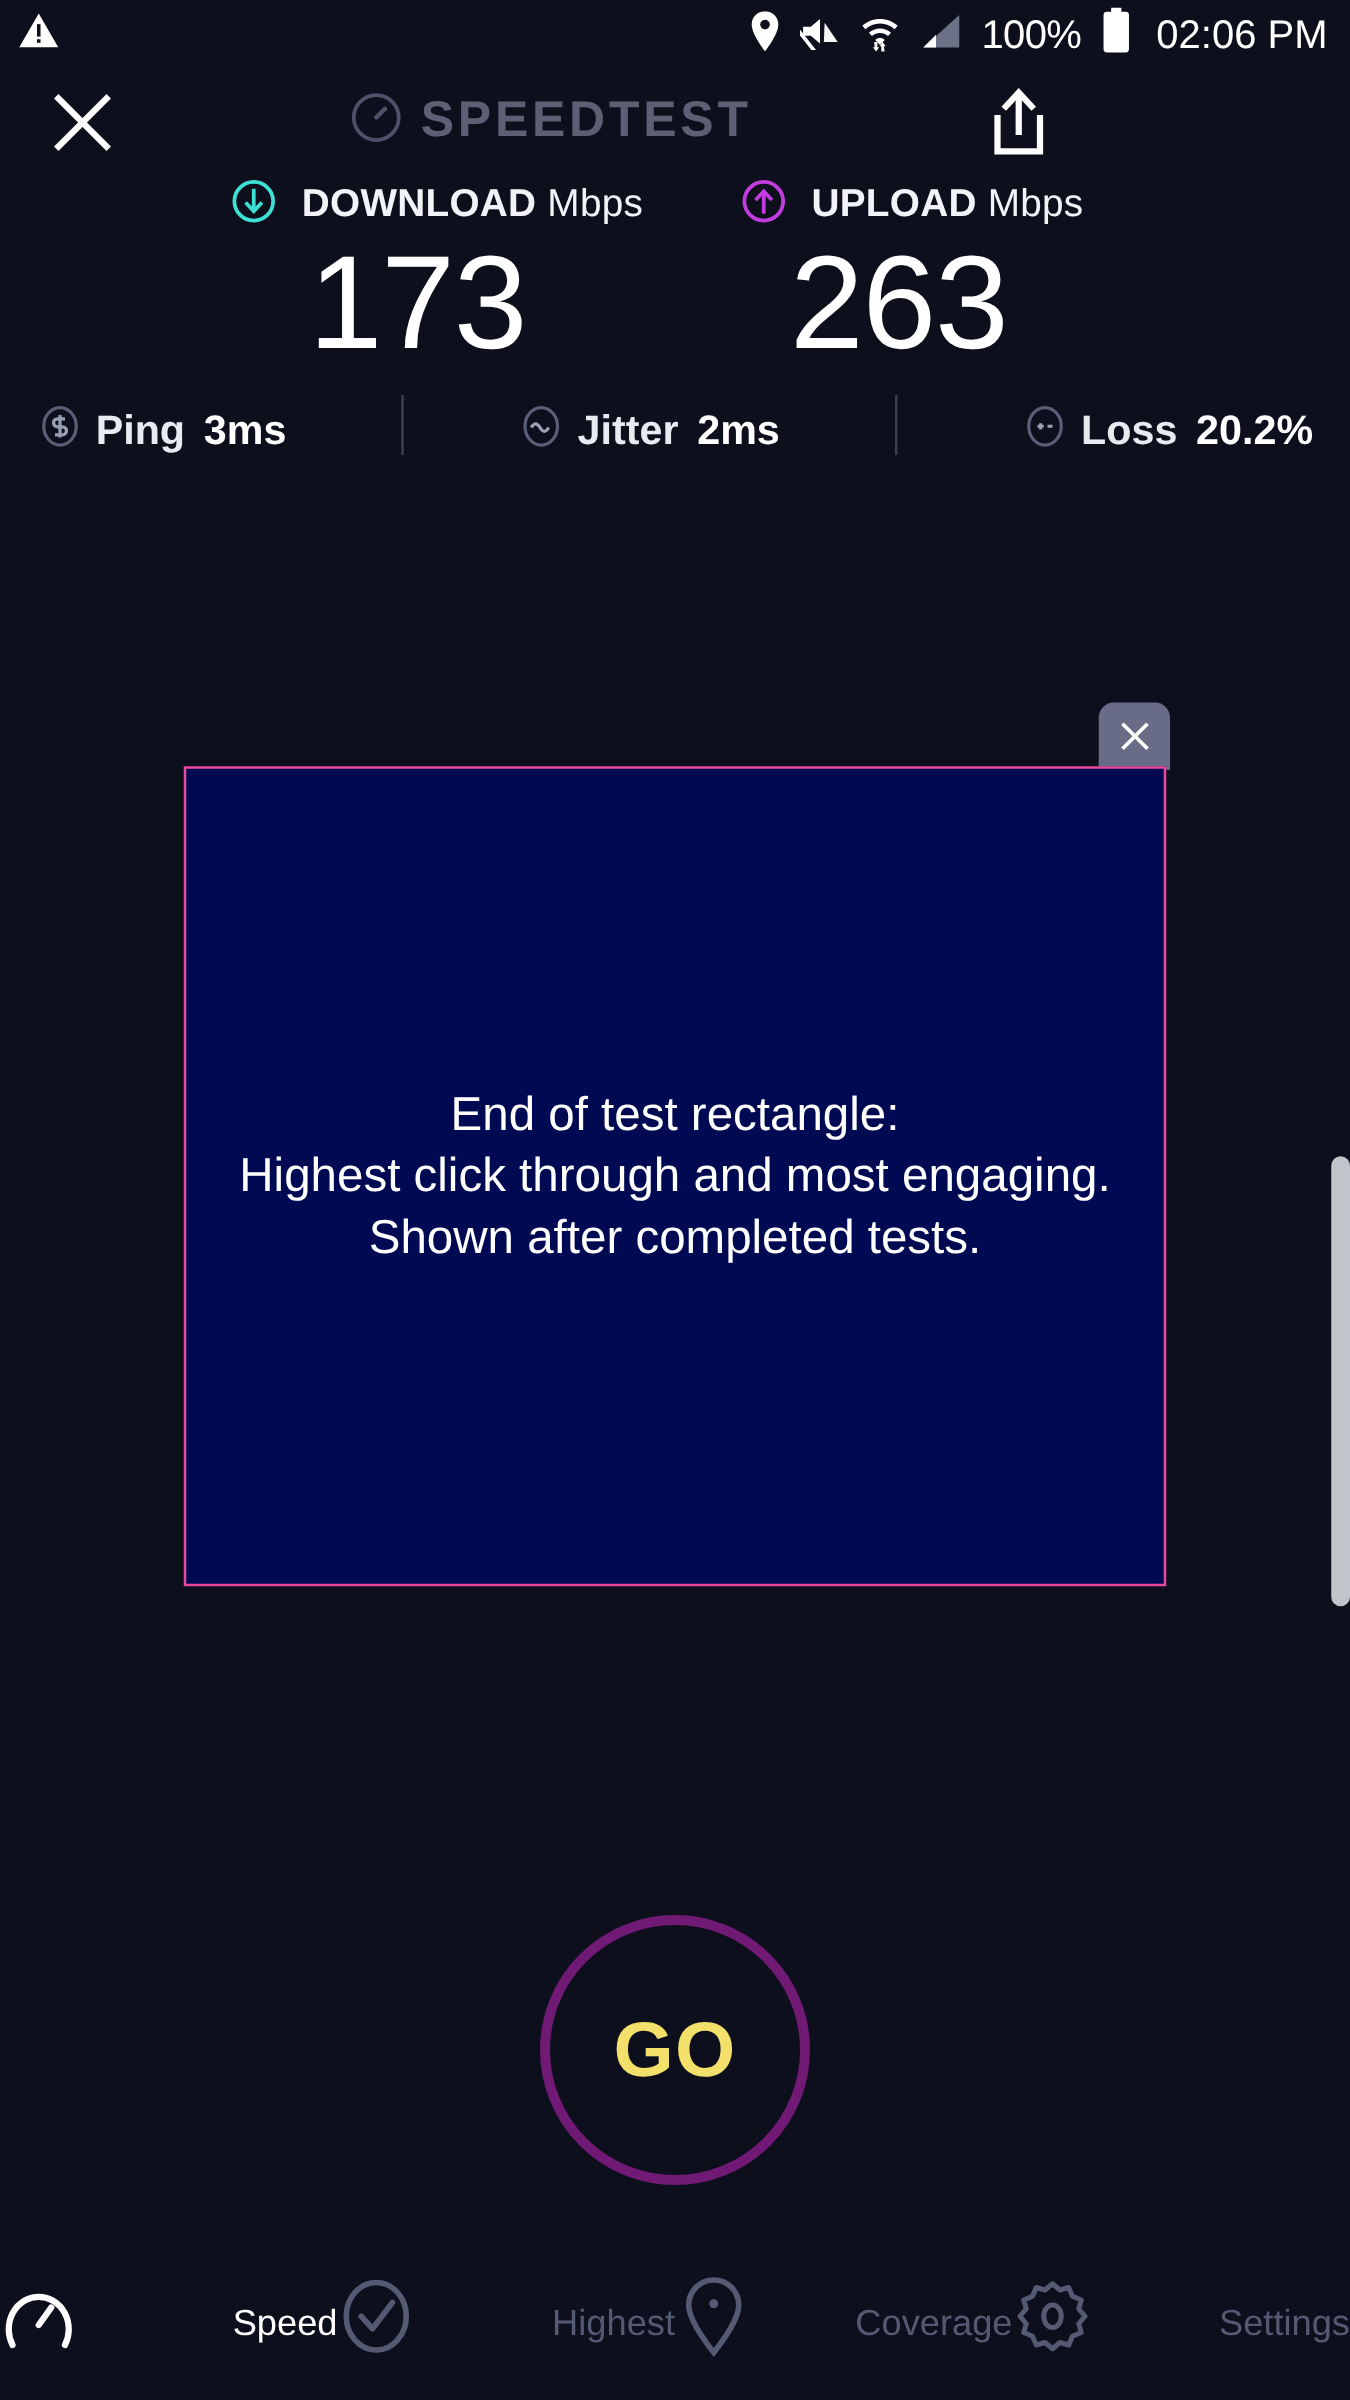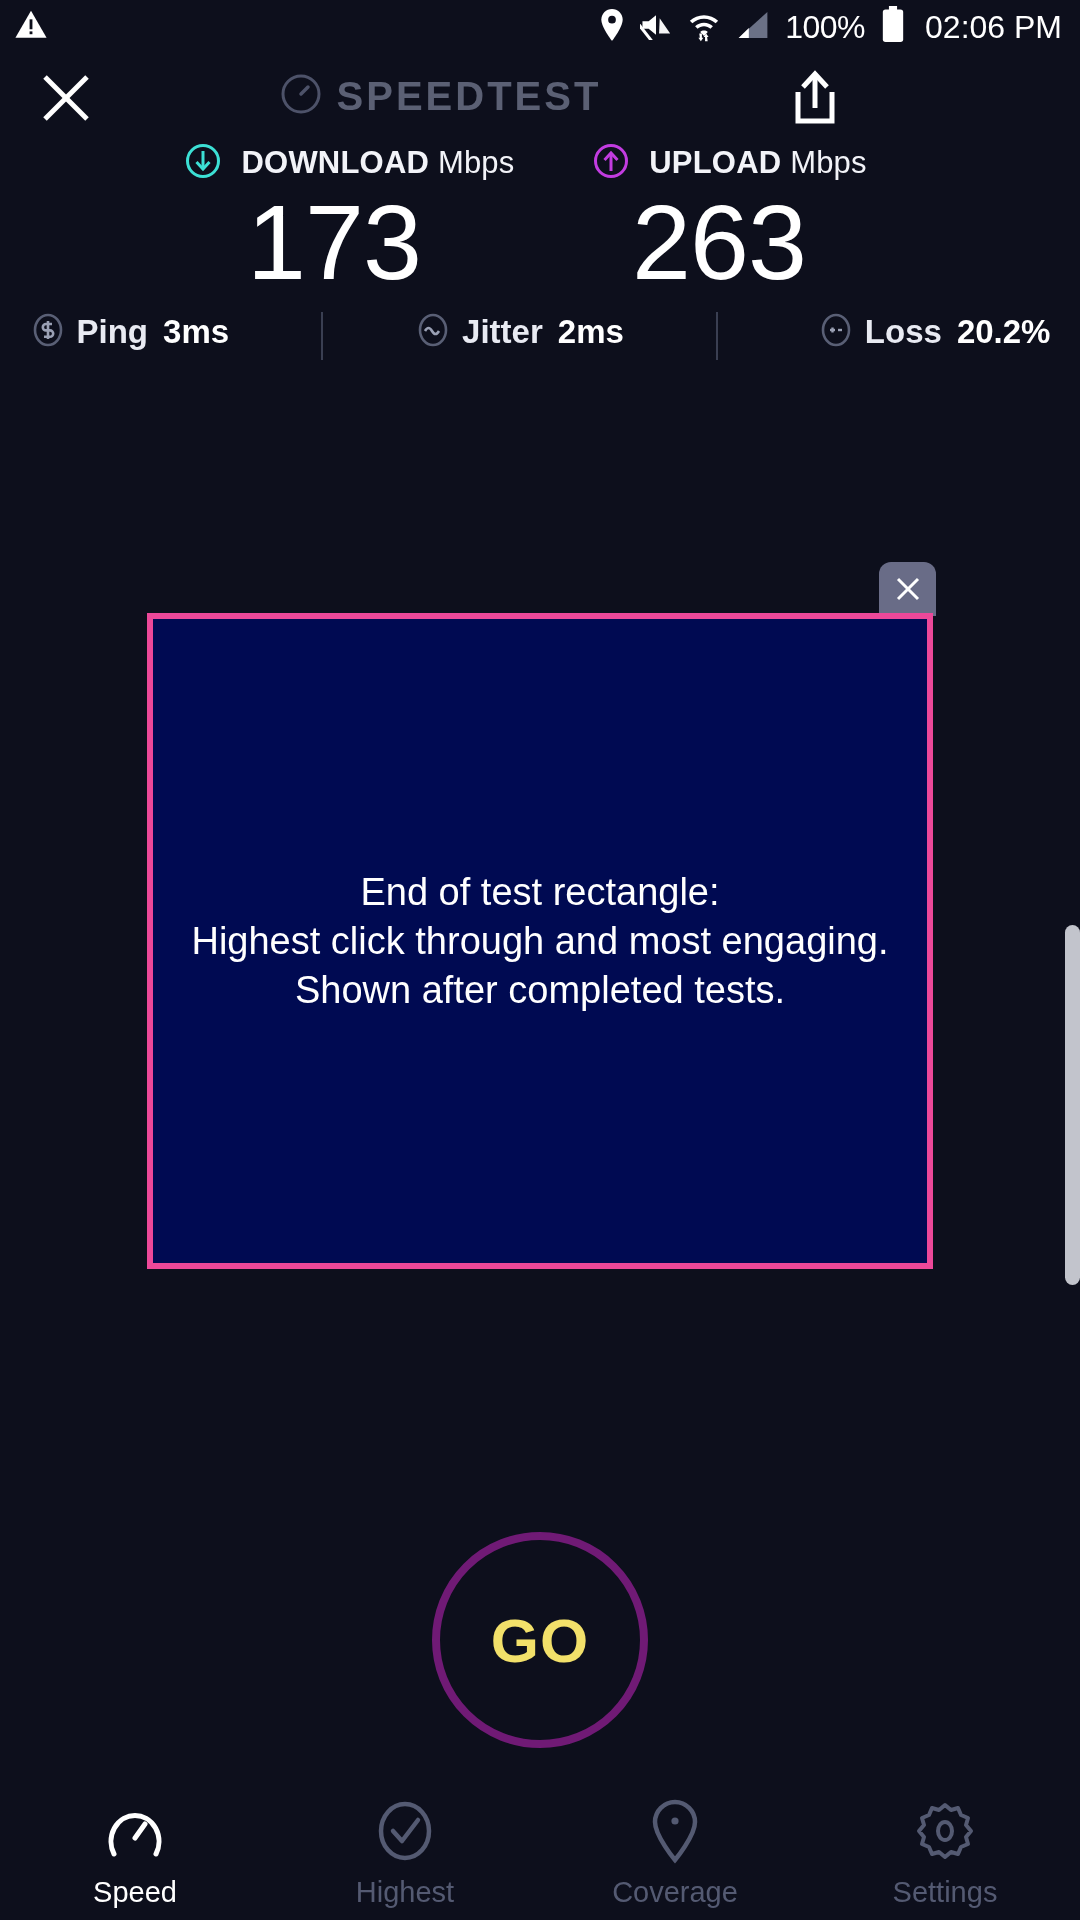--- a/index.html
+++ b/index.html
@@ -54,35 +54,35 @@
   .res-head-label .unit{ font-weight:400; }
   .res-value{
     font-size:106px; line-height:104px; color:#ffffff; font-weight:300;
     letter-spacing:-1px; margin-top:4px;
   }
   .dlcol .res-value{ margin-left:-32px; }
   .ulcol .res-value{ margin-left:-22px; }
 
   
   .metrics{
-    position:absolute; left:0; top:312px; width:1080px; height:64px;
-    display:flex; align-items:flex-start; justify-content:center;
+    position:absolute; left:0; top:300px; width:1080px; height:64px;
+    display:flex; align-items:flex-end; justify-content:center;
   }
   .metric{ display:flex; align-items:center; gap:11px; }
   .metric-name{ font-size:33px; font-weight:700; color:#e8eaf2; }
   .metric-val{ font-size:33px; font-weight:700; color:#ffffff; margin-left:4px; }
   .metric-sep{ width:2px; height:48px; background:#3a3f52; }
   .m1{ margin-left:0px; } .gapA{ width:92px; } .gapB{ width:92px; }
   .gapC{ width:92px; } .gapD{ width:100px; }
 
   
   .ad-wrap{ position:absolute; left:0; top:0; width:1080px; height:1920px; pointer-events:none; }
   .ad-rect{
     position:absolute; left:147px; top:613px; width:786px; height:656px;
-    background:#000a52; border:6px solid #ec4899;
+    background:#000a52; border:2px solid #ec4899;
     display:flex; align-items:center; justify-content:center;
     pointer-events:auto;
   }
   .ad-text{
     color:#ffffff; font-size:38px; line-height:49px; text-align:center;
     font-weight:400; padding:0 16px;
   }
   .ad-close{
     position:absolute; left:879px; top:562px; width:57px; height:54px;
     background:#696c87; border-radius:12px 12px 0 0;
@@ -104,22 +104,22 @@
   .go-label{
     color:#f2e06a; font-size:62px; font-weight:700; letter-spacing:1px;
   }
 
   
   .bottomnav{
     position:absolute; left:0; bottom:0; width:1080px; height:150px;
     display:flex;
   }
   .navitem{
-    flex:1; display:flex; flex-direction:column;
-    align-items:center; justify-content:center; padding-top:16px;
+    flex:1; display:flex; flex-direction:row;
+    align-items:center; justify-content:space-between; padding-top:16px;
     cursor:pointer;
   }
   .nav-ico{ height:66px; display:flex; align-items:center; justify-content:center; }
   .nav-label{ font-size:29px; margin-top:12px; }
   .nav-active .nav-label{ color:#ffffff; }
   .nav-idle .nav-label{ color:#545a72; }
 </style>
 </head>
 <body>
 

